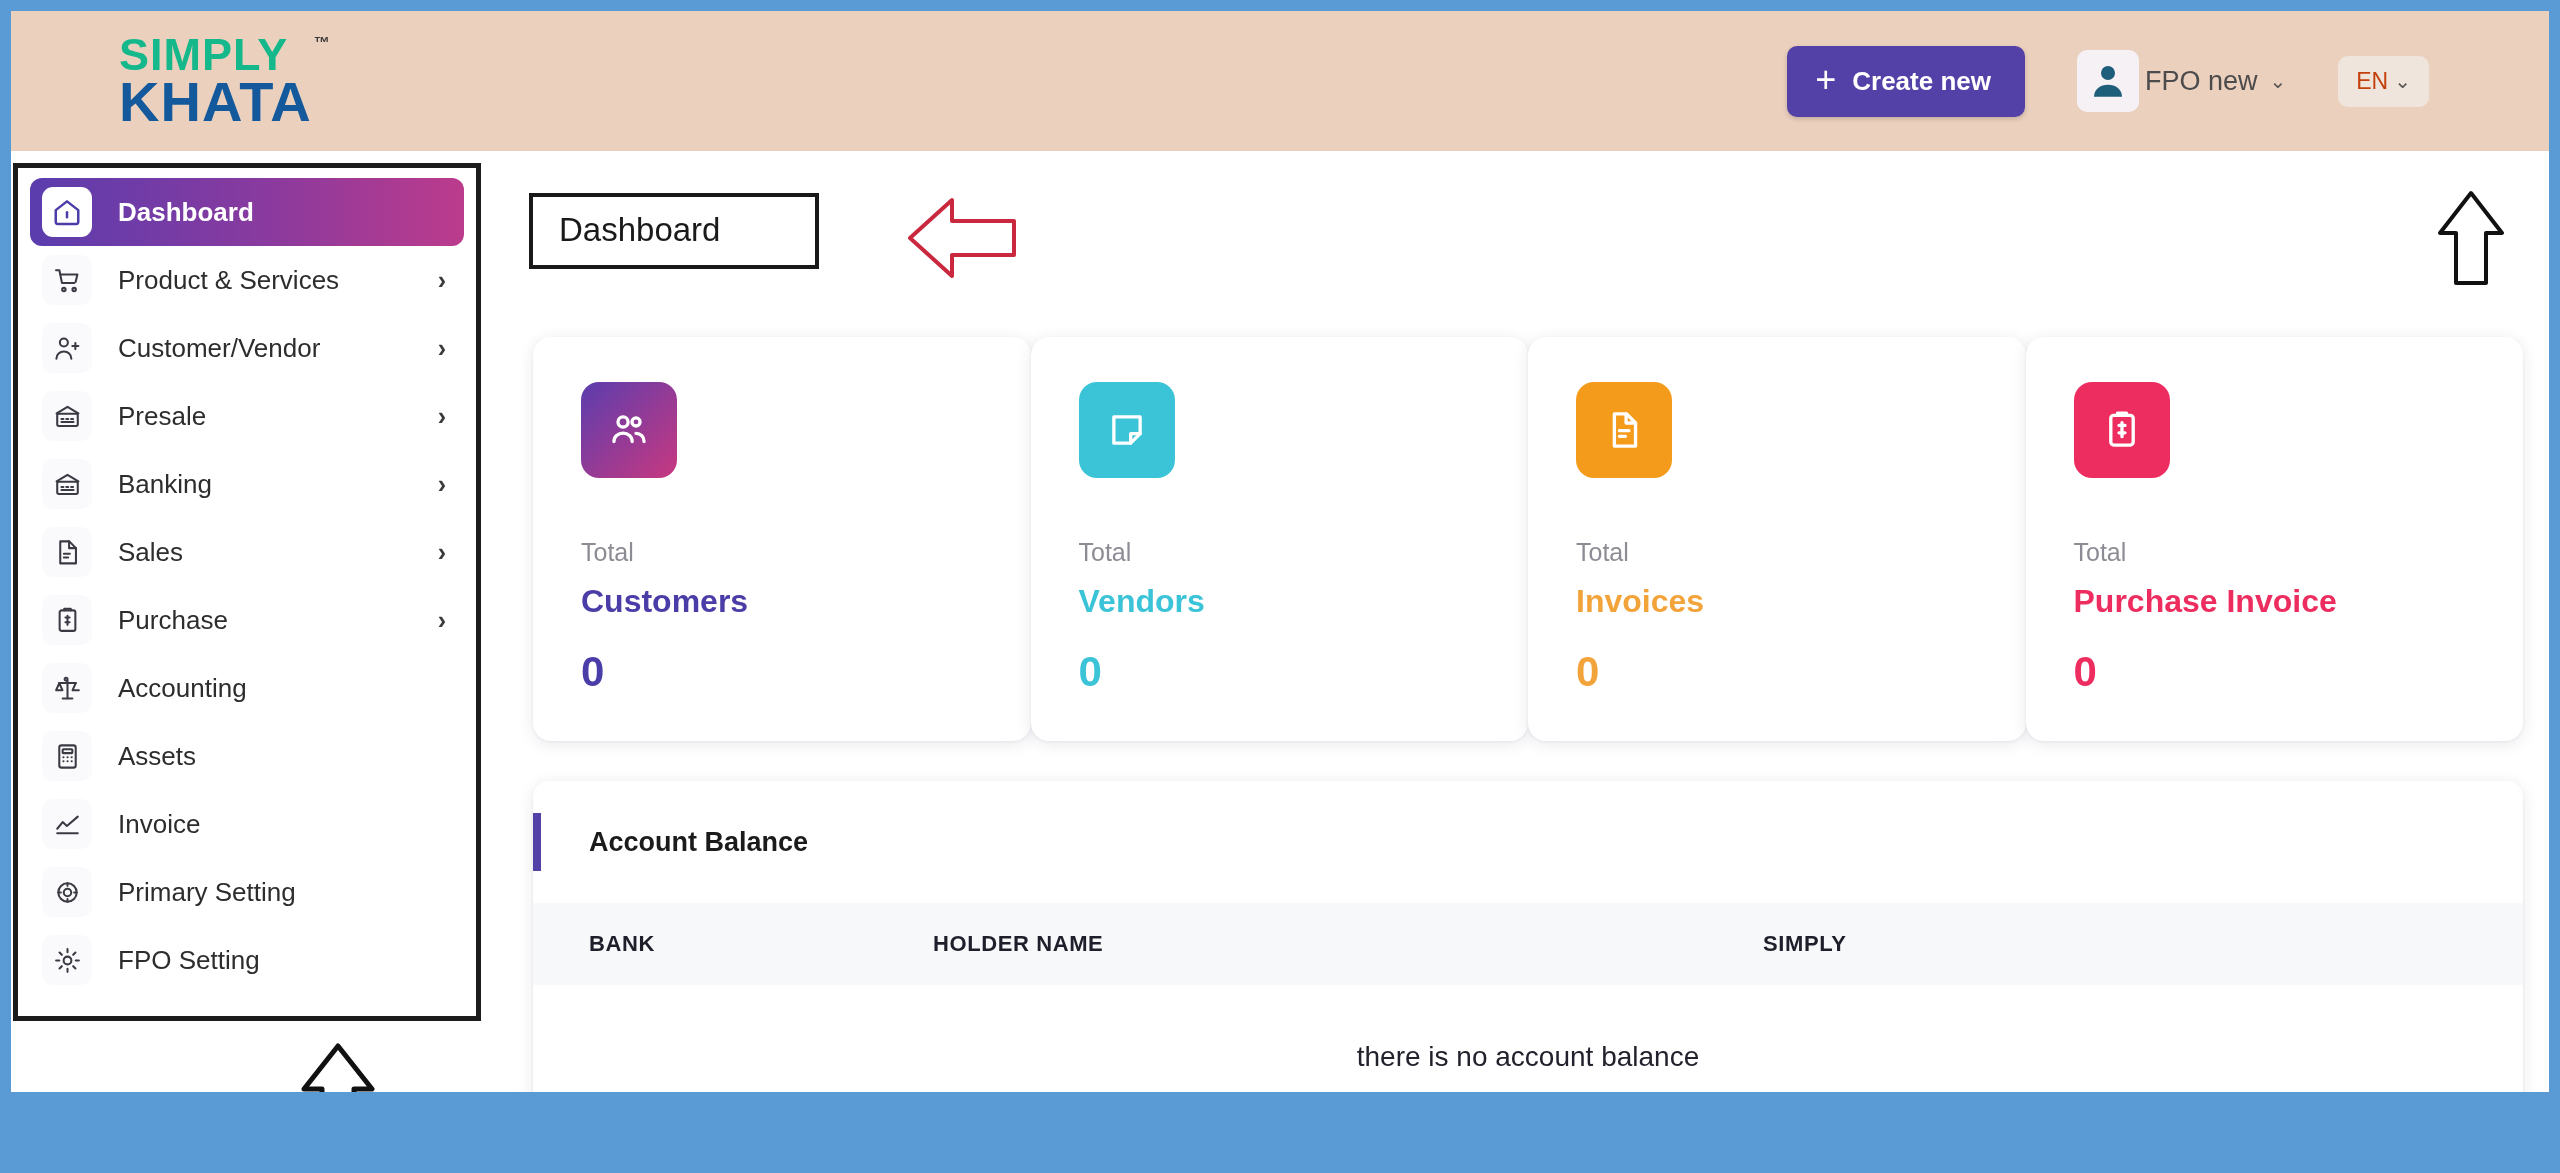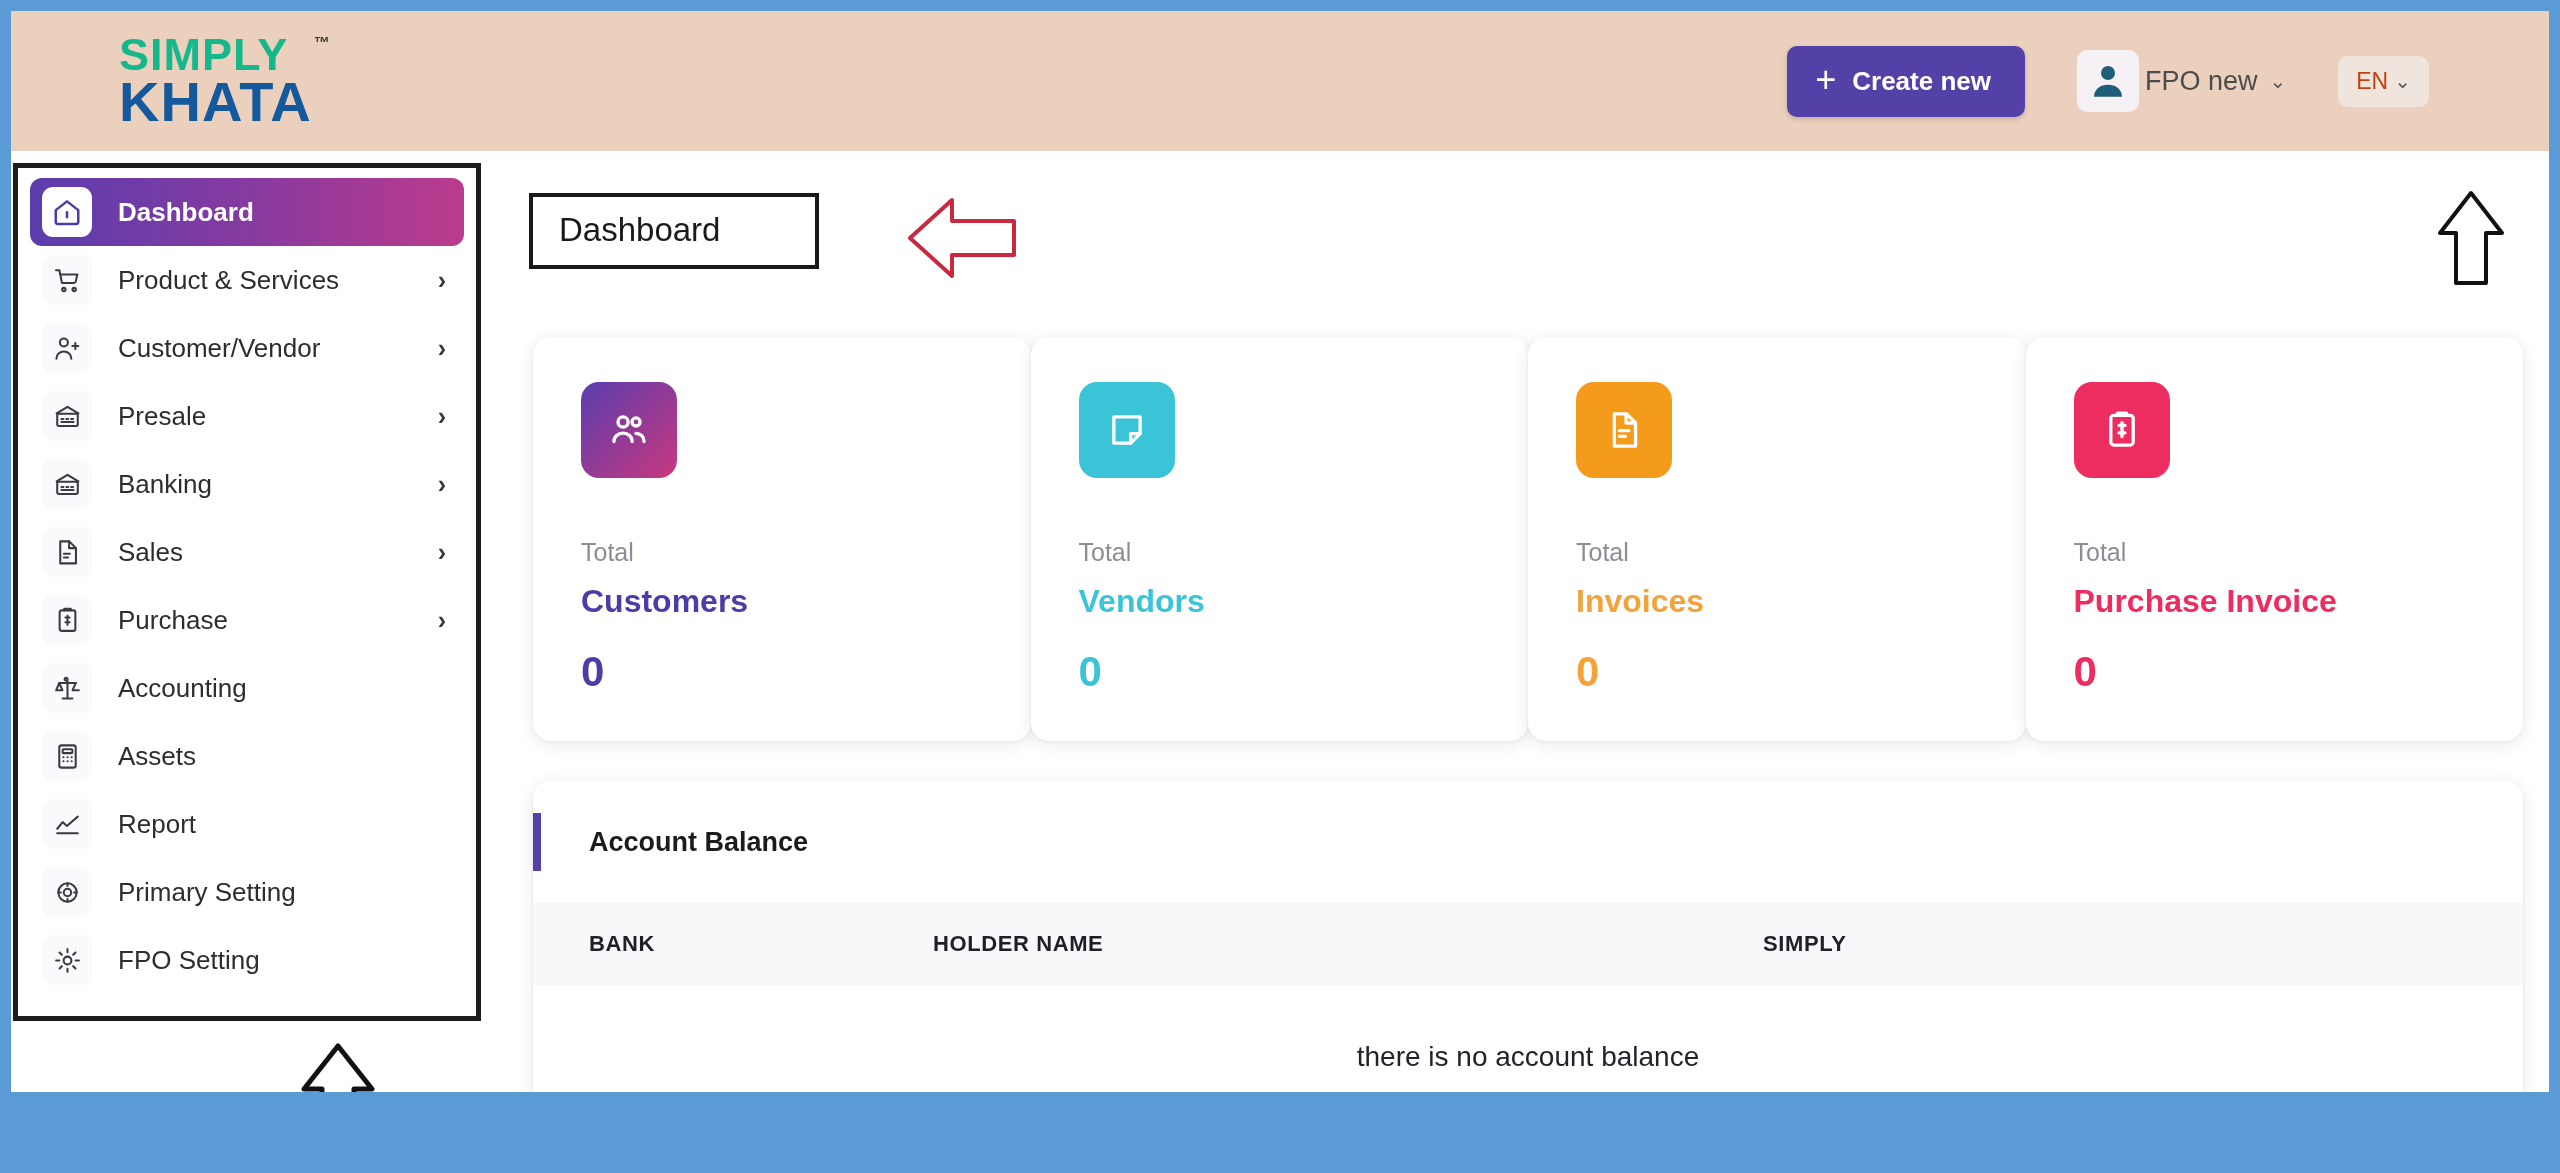--- a/index.html
+++ b/index.html
@@ -457,21 +457,21 @@
       <span class="nav-chev hidden">›</span>
     </div>
 
     <div class="nav-item">
       <span class="ico-box">
         <svg width="29" height="29" viewBox="0 0 24 24" fill="none" stroke="#3a3a44" stroke-width="1.7" stroke-linecap="round" stroke-linejoin="round">
           <path d="M3.5 15.5 8 10l3.5 3.2L20.5 5.5"></path>
           <path d="M3.5 19.2h17"></path>
         </svg>
       </span>
-      <span class="nav-label">Report</span>
+      <span class="nav-label">Invoice</span>
       <span class="nav-chev hidden">›</span>
     </div>
 
     <div class="nav-item">
       <span class="ico-box">
         <svg width="29" height="29" viewBox="0 0 24 24" fill="none" stroke="#3a3a44" stroke-width="1.7" stroke-linecap="round" stroke-linejoin="round">
           <circle cx="12" cy="12" r="7.6"></circle>
           <circle cx="12" cy="12" r="3.1"></circle>
           <path d="M12 4.4v2.1M12 17.5v2.1M4.4 12h2.1M17.5 12h2.1"></path>
         </svg>

